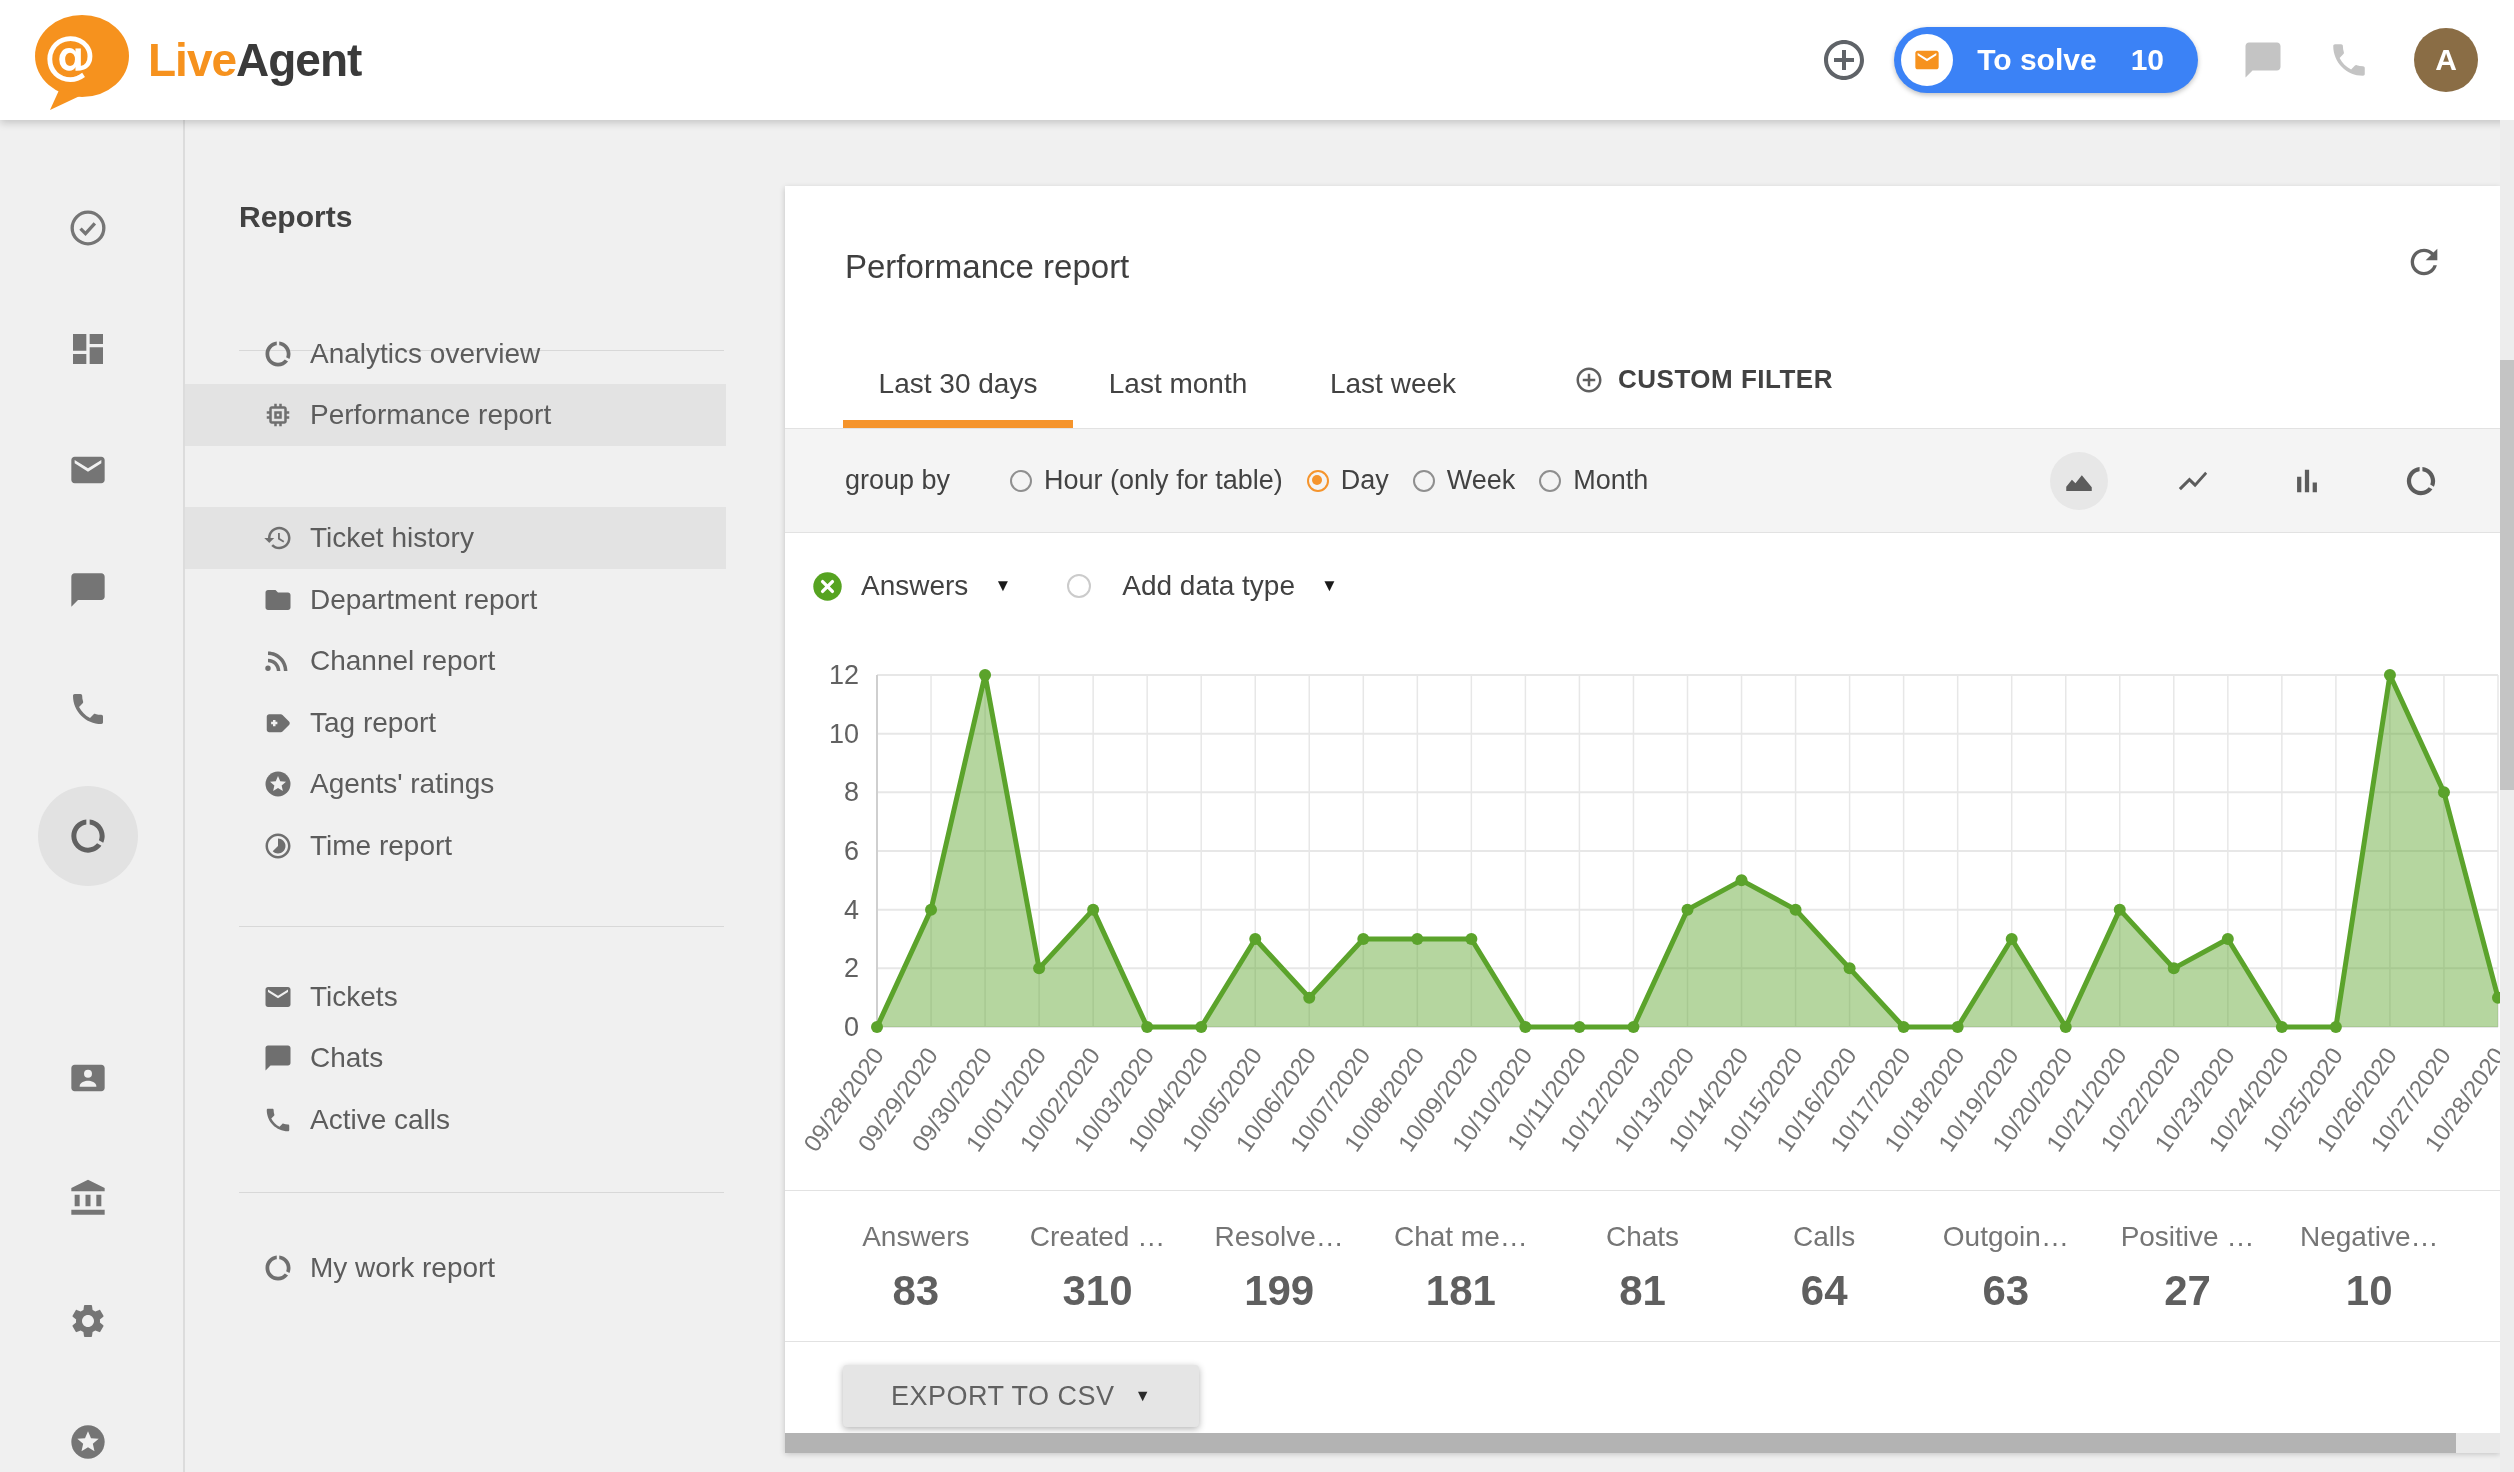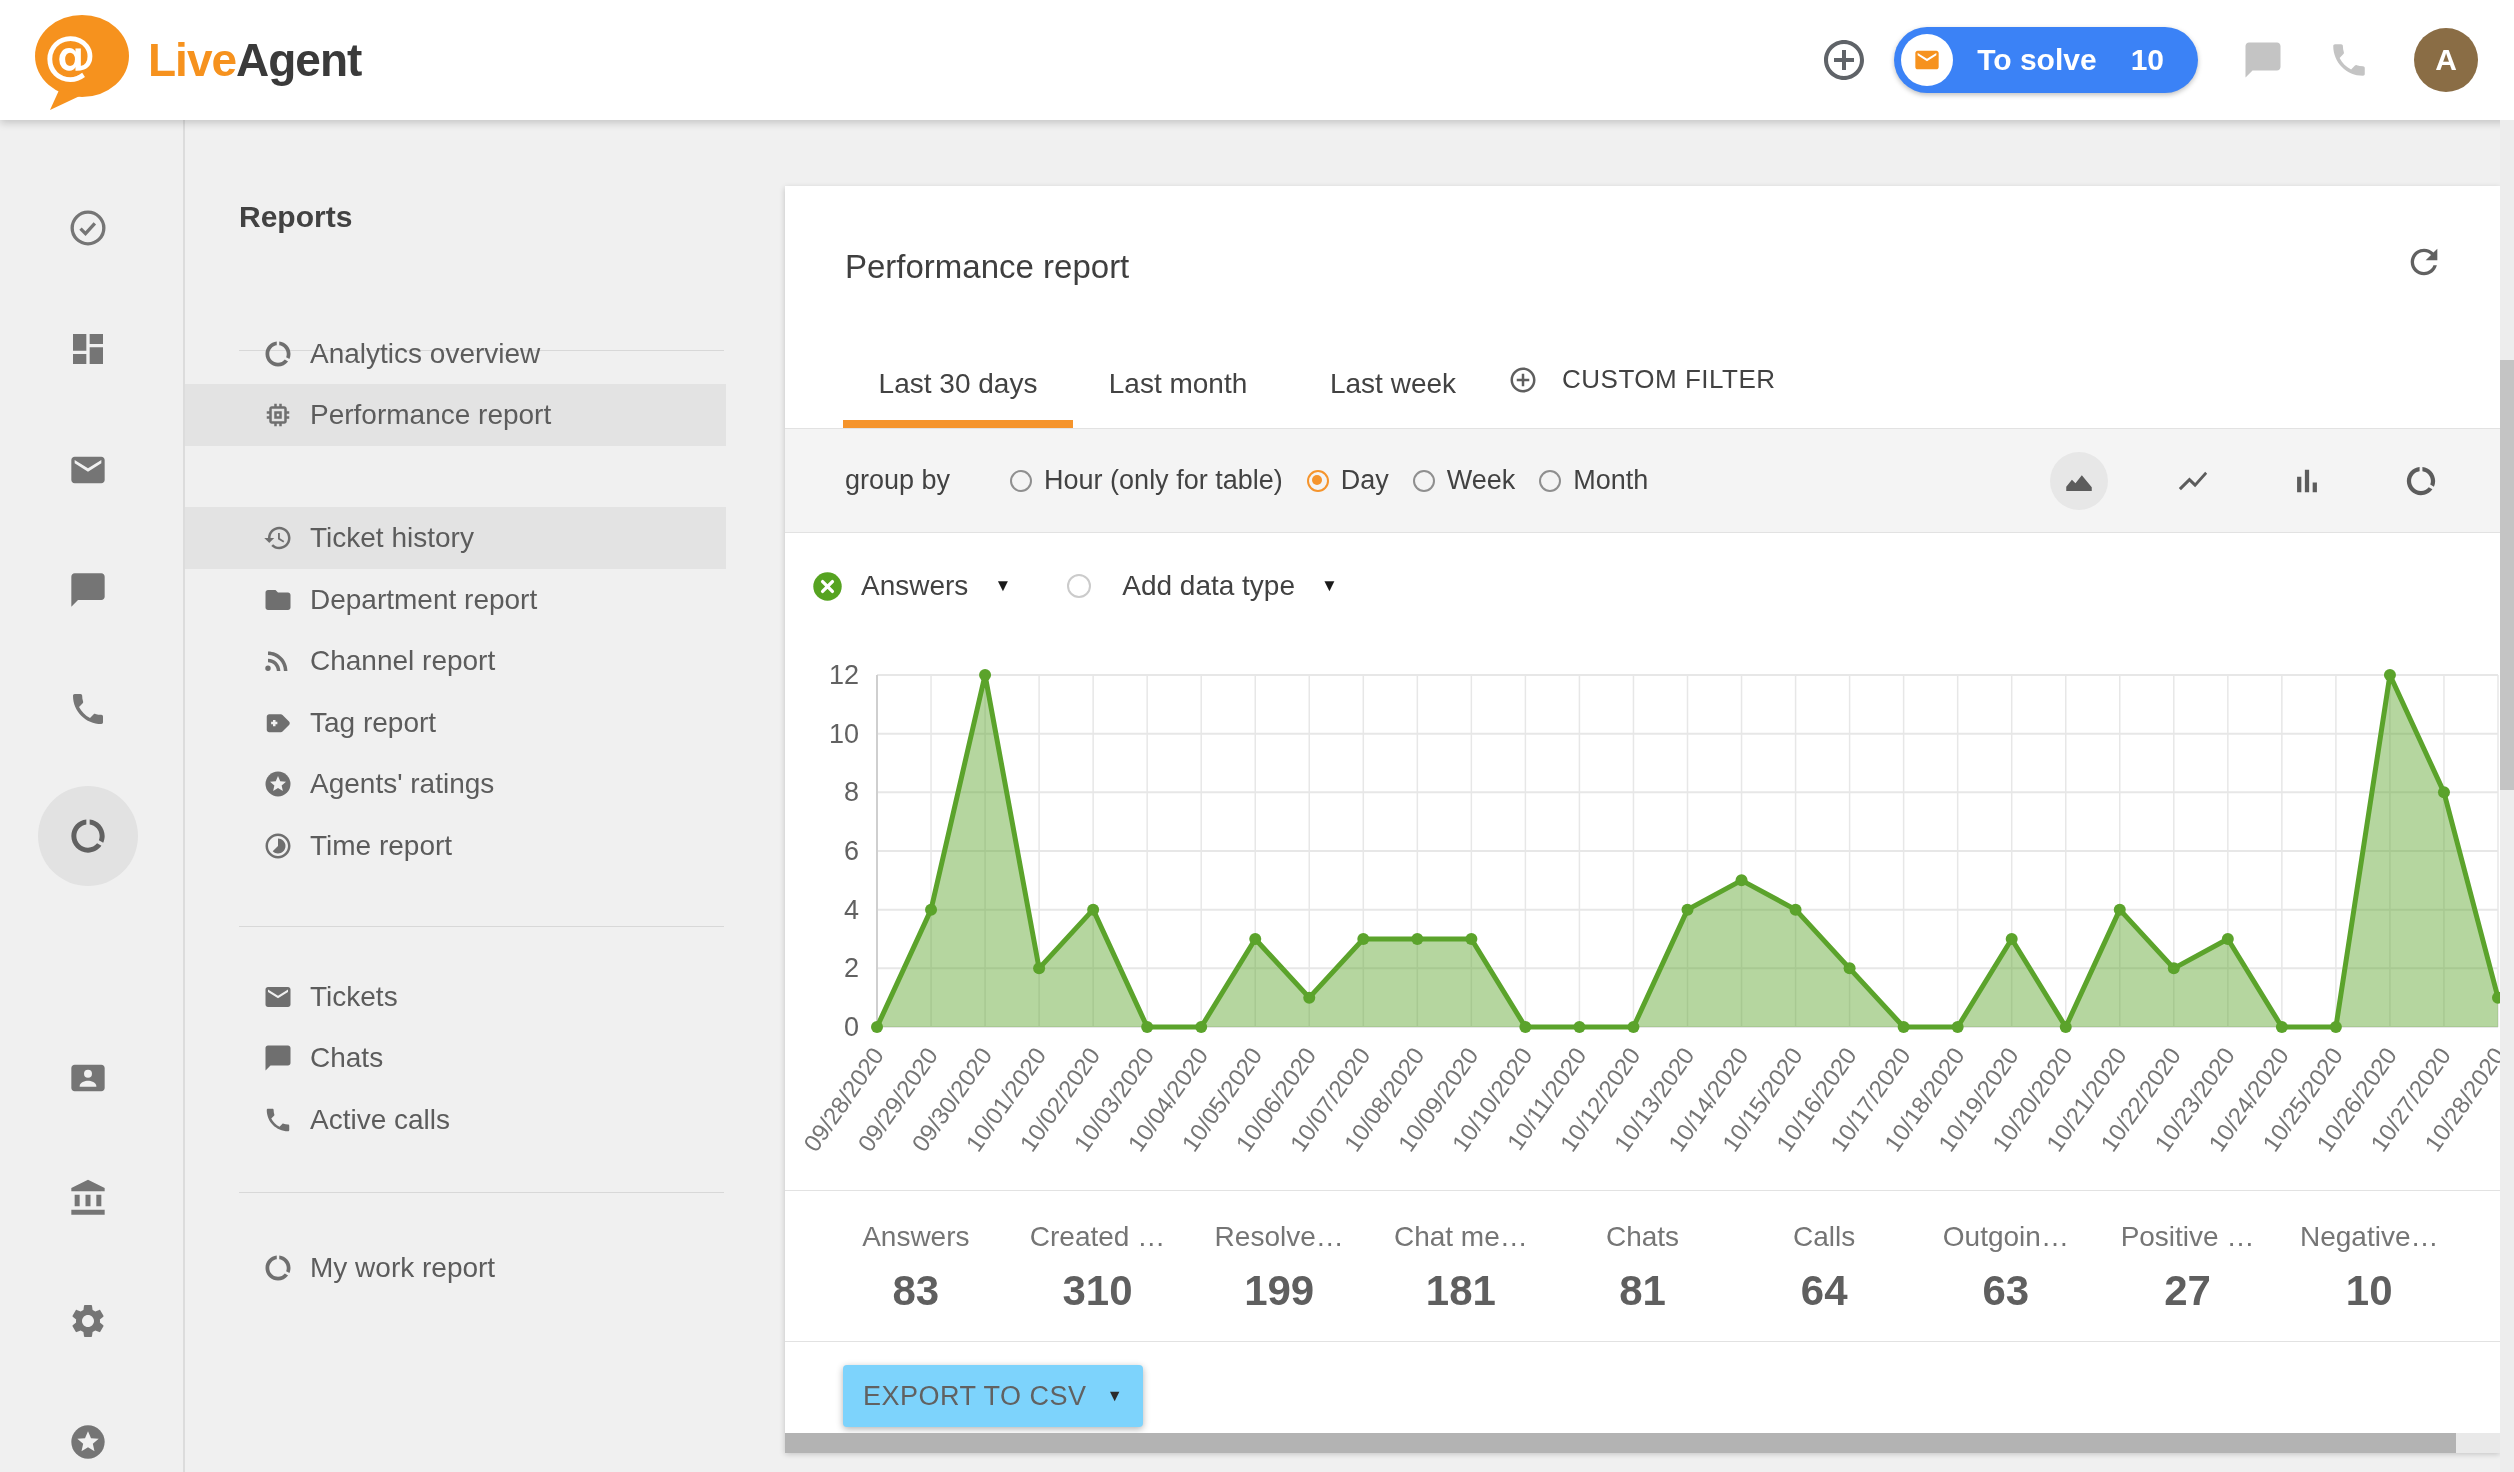--- a/index.html
+++ b/index.html
@@ -38,21 +38,21 @@
   .mrow .mlbl{font-size:28px;color:#5c5c5c;margin-left:17px;white-space:nowrap;}
   
   .panel{position:absolute;left:785px;top:186px;width:1715px;height:1266px;background:#fff;
          box-shadow:0 2px 6px rgba(0,0,0,.2);}
   .p-title{position:absolute;left:60px;top:62px;font-size:33px;font-weight:500;color:#3f3f3f;}
   .p-refresh{position:absolute;right:56px;top:56px;width:40px;height:40px;color:#616161;cursor:pointer;}
   .tab{position:absolute;top:182px;font-size:28px;color:#424242;cursor:pointer;text-align:center;}
   .tab1{left:58px;width:230px;}
   .tab2{left:313px;width:160px;}
   .tab3{left:538px;width:140px;}
-  .tabcf{position:absolute;left:723px;top:178px;display:flex;align-items:center;gap:24px;cursor:pointer;}
+  .tabcf{position:absolute;left:789px;top:178px;display:flex;align-items:center;gap:14px;cursor:pointer;font-weight:bold;}
   .tabcf .cfic{width:30px;height:30px;color:#5f5f5f;}
   .tabcf .cflbl{font-size:26px;color:#424242;letter-spacing:.5px;}
   .tab-underline{position:absolute;left:58px;top:234px;width:230px;height:9px;background:#f5942c;}
   .pdiv{position:absolute;left:0;right:0;height:1px;background:#e2e2e2;}
   .gbar{position:absolute;left:0;right:0;top:243px;height:104px;background:#f4f4f4;
         border-bottom:1px solid #e2e2e2;display:flex;align-items:center;padding:0 50px 0 60px;box-sizing:border-box;}
   .gb-label{font-size:27px;color:#424242;margin-right:36px;}
   .radio{width:22px;height:22px;border:2.5px solid #8f8f8f;border-radius:50%;box-sizing:border-box;
          margin:0 12px 0 24px;flex:0 0 22px;cursor:pointer;position:relative;background:transparent;}
   .radio.sel{border-color:#f5942c;}
@@ -70,21 +70,21 @@
   .caret{font-size:17px;color:#1a1a1a;margin-left:26px;cursor:pointer;}
   .addradio{width:24px;height:24px;border:2.5px solid #cbcbcb;border-radius:50%;box-sizing:border-box;
             margin-left:56px;flex:0 0 24px;cursor:pointer;}
   .addlbl{font-size:28px;color:#424242;margin-left:31px;cursor:pointer;}
   .chart{position:absolute;left:0;top:452px;width:1715px;height:560px;}
   .chart svg text{font-family:"Liberation Sans",sans-serif;}
   .stats{position:absolute;left:40px;top:1005px;width:1635px;height:150px;display:flex;}
   .stat{flex:1;text-align:center;}
   .stat .slbl{font-size:28px;color:#757575;margin-top:30px;white-space:nowrap;}
   .stat .sval{font-size:42px;font-weight:700;color:#5f5f5f;margin-top:14px;}
-  .export{position:absolute;left:58px;top:1179px;width:300px;height:62px;background:#7dd3fc;border-radius:4px;
+  .export{position:absolute;left:58px;top:1179px;width:356px;height:62px;background:#e5e5e5;border-radius:4px;
           box-shadow:0 2px 7px rgba(0,0,0,.3);display:flex;align-items:center;justify-content:center;
           gap:20px;font-size:27px;color:#616161;letter-spacing:.5px;cursor:pointer;}
   .export .ecaret{font-size:16px;color:#2b2b2b;}
   .hscroll{position:absolute;left:0;right:0;top:1247px;height:20px;background:#e9e9e9;}
   .hthumb{position:absolute;left:0;top:0;height:20px;width:1671px;background:#b3b3b3;cursor:pointer;}
   .vscroll{position:absolute;right:0;top:120px;width:14px;bottom:0;background:#ededed;z-index:30;}
   .vthumb{position:absolute;top:240px;left:0;width:14px;height:430px;background:#c4c4c4;cursor:pointer;}
 </style>
 </head>
 <body>

